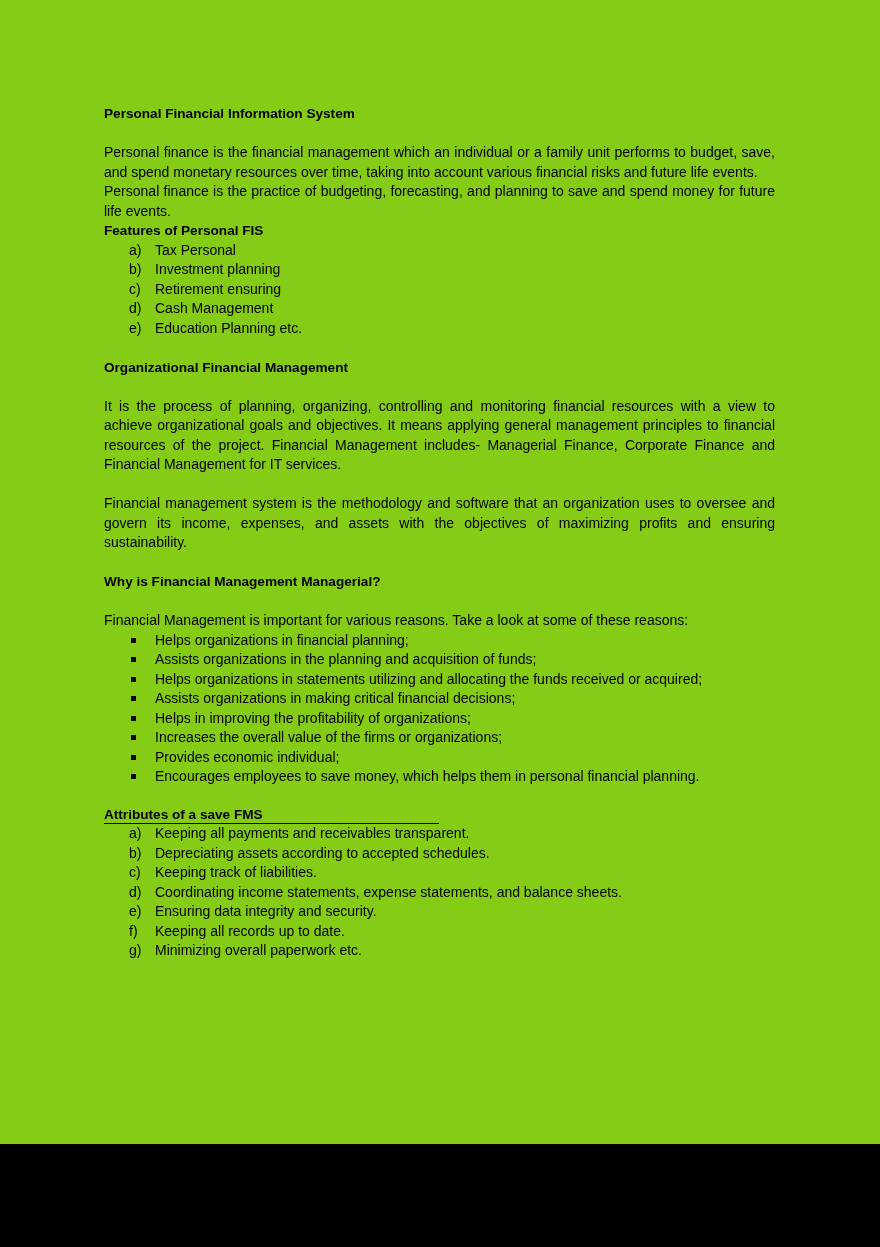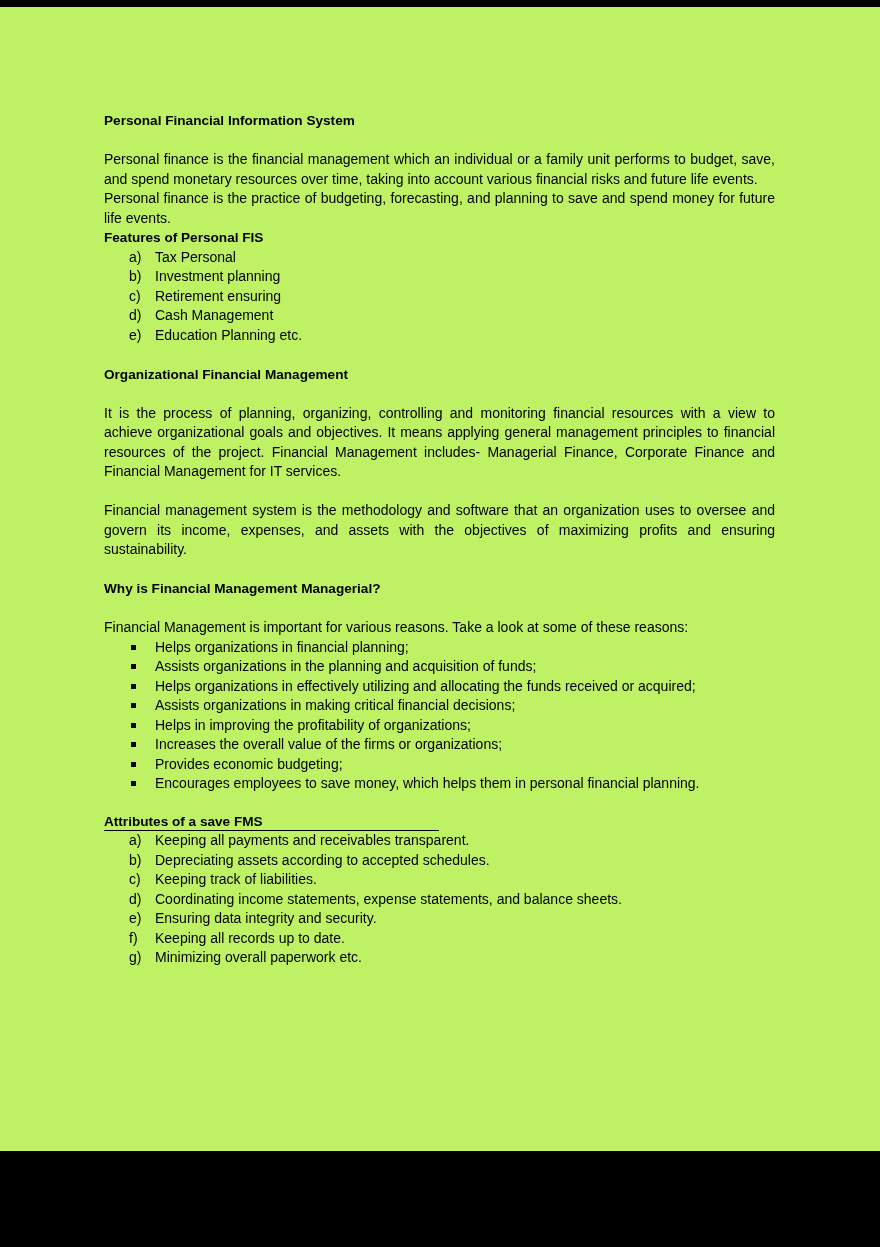--- a/index.html
+++ b/index.html
@@ -1,17 +1,17 @@
 <!DOCTYPE html>
 <html><head>
 <meta charset="utf-8">
 <style>
   html, body { margin:0; padding:0; }
   body { width:880px; height:1247px; background:#000; position:relative; overflow:hidden; }
-  .page { position:absolute; left:0; top:0; width:880px; height:1144px; background:#bef264;margin-top:7px; }
+  .page { position:absolute; left:0; top:0; width:880px; height:1144px; background:#84cc16; }
   .content { position:absolute; left:104px; top:104px; width:671px;
     font-family:"Liberation Sans", sans-serif; font-size:14px; color:#000; line-height:19.5px; }
   .h { font-weight:bold; margin:0; font-size:13.6px; }
   .p { margin:0; text-align:justify; }
   .gap { height:19.5px; }
   ol, ul { margin:0; padding:0; list-style:none; }
   li { position:relative; padding-left:51px; }
   .mk { position:absolute; left:25px; top:0; }
   .sq { position:absolute; left:27px; top:7px; width:5px; height:5px; background:#000; }
   .ul-h { display:inline-block; width:335px; border-bottom:1px solid #000; line-height:17px; }
@@ -43,25 +43,25 @@
     <div class="gap"></div>
     <p class="p">Financial management system is the methodology and software that an organization uses to oversee and govern its income, expenses, and assets with the objectives of maximizing profits and ensuring sustainability.</p>
     <div class="gap"></div>
 
     <p class="h">Why is Financial Management Managerial?</p>
     <div class="gap"></div>
     <p class="p">Financial Management is important for various reasons. Take a look at some of these reasons:</p>
     <ul>
       <li><span class="sq"></span><span>Helps organizations in financial planning;</span></li>
       <li><span class="sq"></span><span>Assists organizations in the planning and acquisition of funds;</span></li>
-      <li><span class="sq"></span><span>Helps organizations in effectively utilizing and allocating the funds received or acquired;</span></li>
+      <li><span class="sq"></span><span>Helps organizations in statements utilizing and allocating the funds received or acquired;</span></li>
       <li><span class="sq"></span><span>Assists organizations in making critical financial decisions;</span></li>
       <li><span class="sq"></span><span>Helps in improving the profitability of organizations;</span></li>
       <li><span class="sq"></span><span>Increases the overall value of the firms or organizations;</span></li>
-      <li><span class="sq"></span><span>Provides economic budgeting;</span></li>
+      <li><span class="sq"></span><span>Provides economic individual;</span></li>
       <li><span class="sq"></span><span>Encourages employees to save money, which helps them in personal financial planning.</span></li>
     </ul>
     <div class="gap" style="height:18px"></div>
 
     <p class="h"><span class="ul-h">Attributes of a save FMS</span></p>
     <ol>
       <li><span class="mk">a)</span><span>Keeping all payments and receivables transparent.</span></li>
       <li><span class="mk">b)</span><span>Depreciating assets according to accepted schedules.</span></li>
       <li><span class="mk">c)</span><span>Keeping track of liabilities.</span></li>
       <li><span class="mk">d)</span><span>Coordinating income statements, expense statements, and balance sheets.</span></li>

